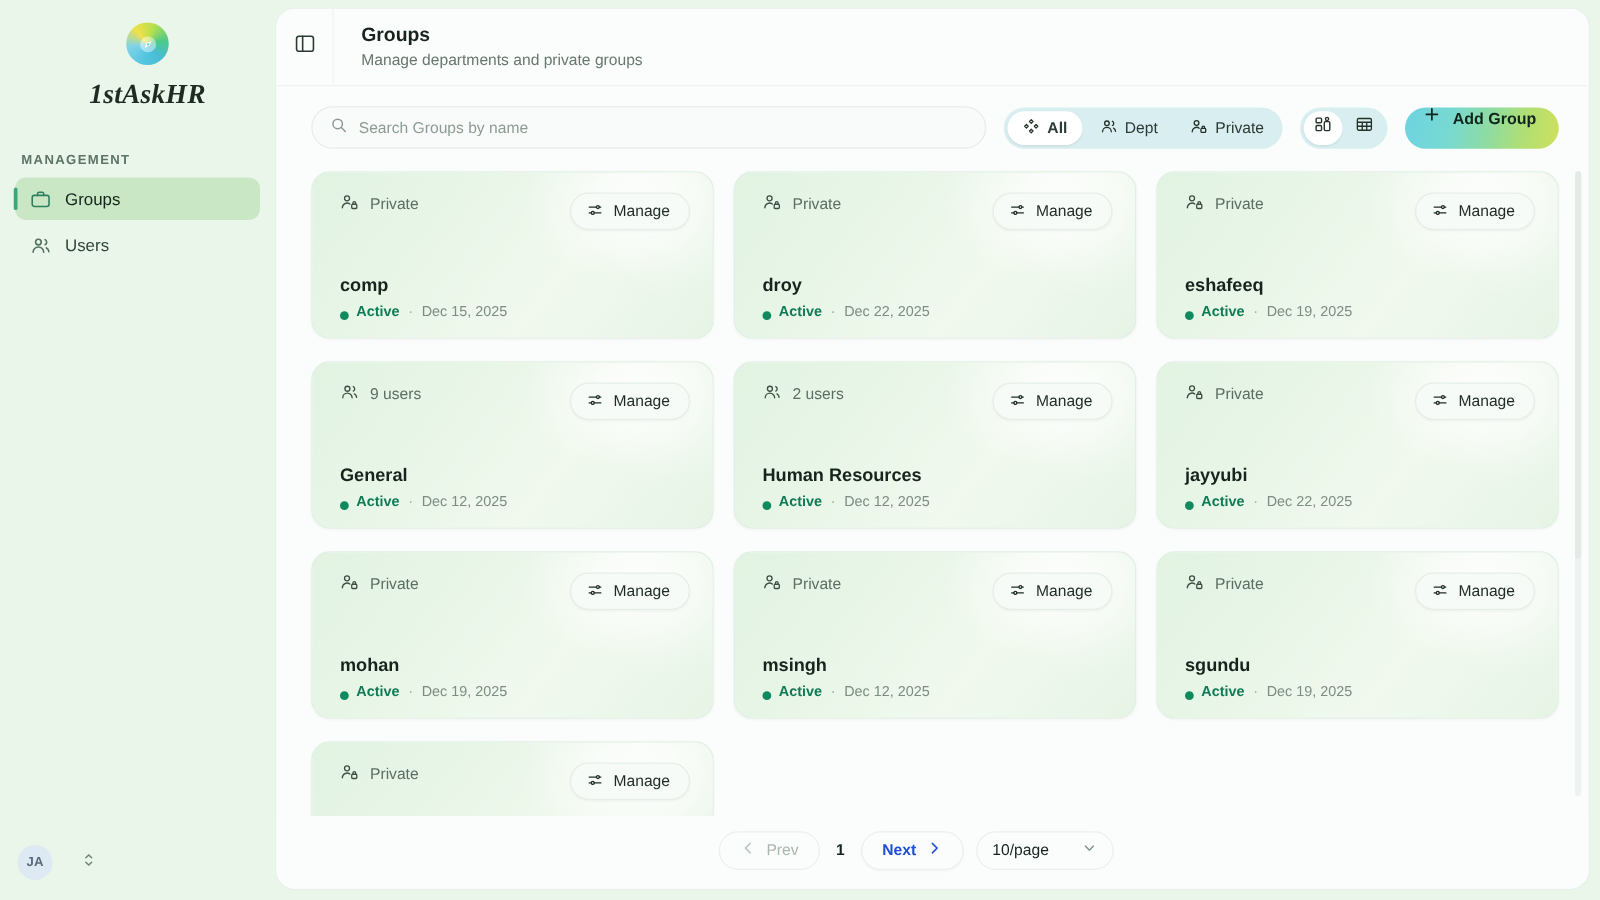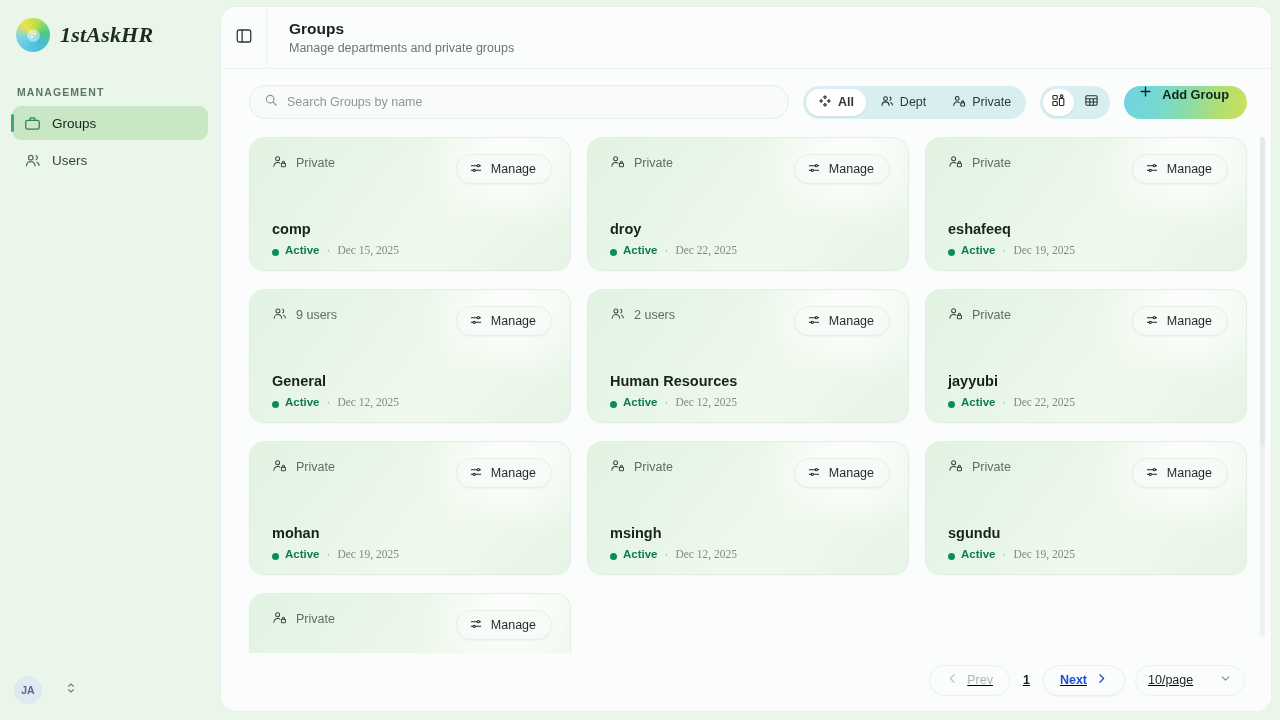--- a/index.html
+++ b/index.html
@@ -12,21 +12,21 @@
   .app { display: flex; width: 1280px; height: 720px; }
 
   
   .sidebar {
     width: 220px; height: 720px;
     background: #eaf6ea;
     display: flex; flex-direction: column;
     flex: 0 0 220px;
     position: relative;
   }
-  .brand { display: flex; align-items: center; gap: 10px; padding: 18px 0 0 16px; }
+  .brand { display: flex; align-items: center; gap: 10px; padding: 18px 0 0 16px; flex-direction: column; }
   .brand-logo {
     width: 34px; height: 34px; border-radius: 50%;
     background: conic-gradient(from 200deg, #58c7e0, #7fd3e8, #f0e04a, #b6e04c, #4cc98a, #49bcd6, #58c7e0);
     display: flex; align-items: center; justify-content: center;
     flex: 0 0 34px;
   }
   .brand-logo svg { display: block; }
   .brand-name {
     font-family: "Liberation Serif", serif;
     font-style: italic; font-weight: 700;
@@ -186,39 +186,39 @@
     font-family: inherit; font-size: 12.5px; font-weight: 400; color: #1e2c24;
     box-shadow: 0 1px 2px rgba(30,60,40,.05);
   }
   .manage-btn .ico { color: #1e2c24; flex: 0 0 14px; }
   .card-body { margin-top: auto; position: relative; z-index: 1; }
   .card-name { font-size: 14.5px; font-weight: 700; color: #16241d; }
   .card-status { margin-top: 7px; display: flex; align-items: flex-end; gap: 6px; font-size: 11.5px; }
   .dot { width: 7px; height: 7px; border-radius: 50%; background: #0f8a5f; flex: 0 0 7px; }
   .status-txt { color: #0f7a55; font-weight: 700; }
   .sep { color: #9aaba0; margin: 0 1px; }
-  .date-txt { color: #7d8d83; font-family: Liberation Serif, serif; }
+  .date-txt { color: #7d8d83; }
 
   
   .scrollbar {
     position: absolute; right: 6px; top: 12px;
     width: 5px; height: 500px; border-radius: 3px;
     background: #eef3f1;
   }
   .scrollbar .thumb {
     position: absolute; top: 0; left: 0; right: 0;
     height: 310px; border-radius: 3px; background: #e4ebe7;
   }
 
   
   .pagination {
     height: 58px; flex: 0 0 58px;
-    display: flex; align-items: center; justify-content: flex-end;
+    display: flex; align-items: center; justify-content: center;
     gap: 10px; padding: 0 26px 4px 0;
-    background: #fbfdfc; position: relative; z-index: 3; text-decoration: underline;
+    background: #fbfdfc; position: relative; z-index: 3;
   }
   .pg-btn {
     display: flex; align-items: center; gap: 8px;
     height: 31px; padding: 0 16px; border-radius: 16px;
     border: 1px solid #eaf0ec; background: #fbfdfc;
     font-family: inherit; font-size: 12.5px; cursor: pointer;
   }
   .pg-btn.disabled { color: #a9b7ae; cursor: default; }
   .pg-btn.disabled .ico { color: #bbc7bf; }
   .pg-btn.next { color: #1d4ed8; font-weight: 600; box-shadow: 0 1px 2px rgba(30,60,40,.05); }

